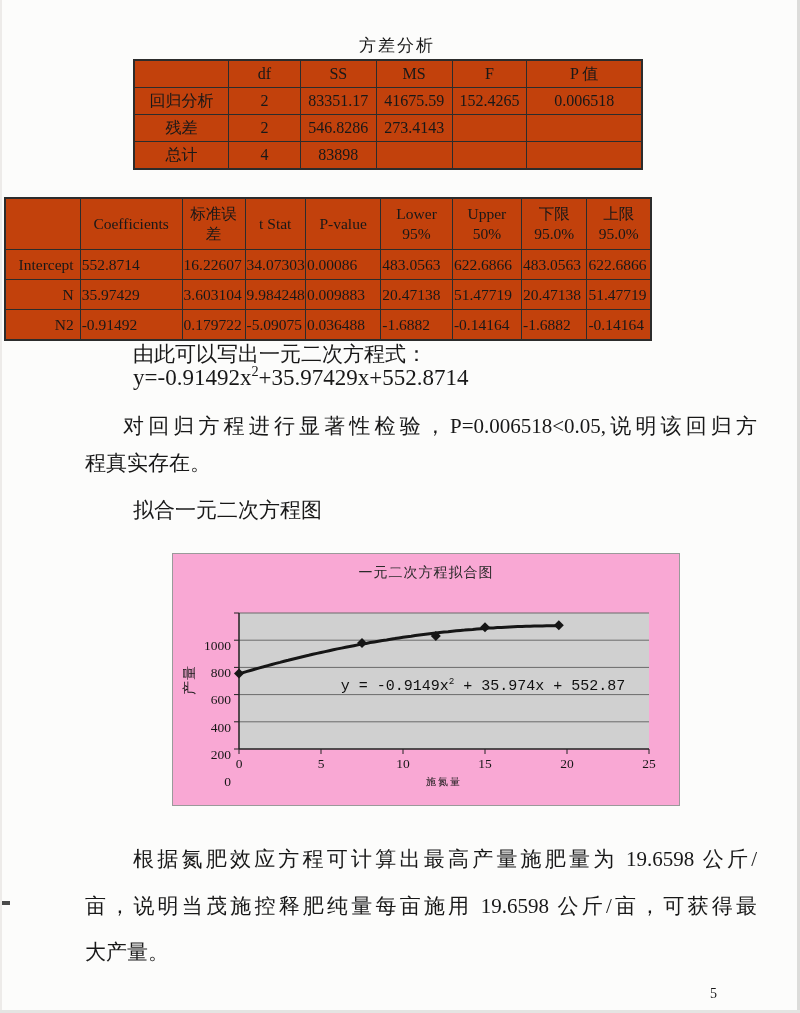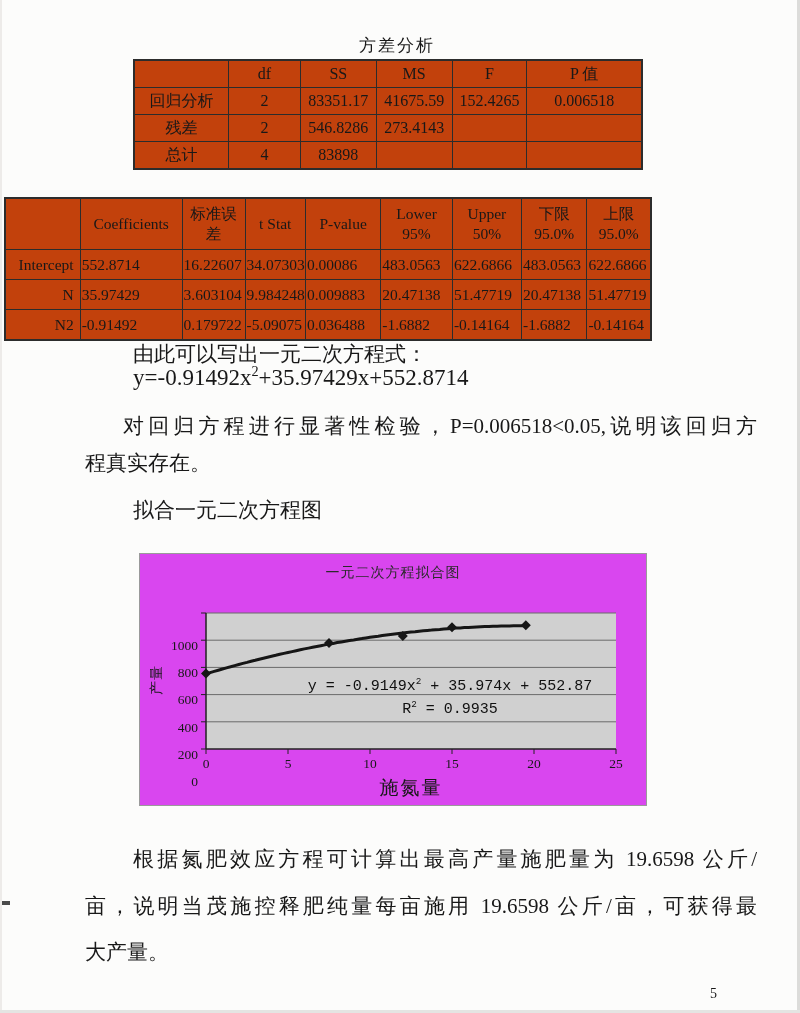--- a/index.html
+++ b/index.html
@@ -31,25 +31,25 @@
   #t2 th:nth-child(9){width:9.8%}
   .t1-title{position:absolute;left:142px;top:34px;width:510px;text-align:center;font-size:17px;letter-spacing:2px;}
   
   .line{position:absolute;font-size:21px;white-space:nowrap;}
   .jl{white-space:normal;text-align:justify;text-align-last:justify;text-justify:inter-character;}
   .eqline{position:absolute;font-size:23px;white-space:nowrap;}
   sup{font-size:62%;vertical-align:super;line-height:0;}
   .heading{position:absolute;left:133px;top:964px;font-size:21px;font-weight:bold;letter-spacing:1px;}
   .pagenum{position:absolute;left:710px;top:986px;font-size:14px;}
   
-  .chart{position:absolute;left:139px;top:553px;width:506px;height:251px;border:1px solid #9a9a9a;background:#d946ef;text-decoration:underline;}
+  .chart{position:absolute;left:172px;top:553px;width:506px;height:251px;border:1px solid #9a9a9a;background:#f9a8d4;text-decoration:underline;}
   .chart svg{position:absolute;left:0;top:0;}
   .chart-title{position:absolute;top:10px;left:0;width:100%;text-align:center;font-size:14px;letter-spacing:1px;color:#2a2a2a;}
   .ylabel{position:absolute;left:2px;top:117px;font-size:14px;transform:rotate(-90deg);transform-origin:center;letter-spacing:1px;}
-  .xlabel{position:absolute;left:66px;top:221px;width:410px;text-align:center;font-size:19px;letter-spacing:2px;}
+  .xlabel{position:absolute;left:66px;top:221px;width:410px;text-align:center;font-size:10px;letter-spacing:2px;}
   .chart-eq{position:absolute;left:105px;top:121px;width:410px;text-align:center;
             font-family:"Liberation Mono","DejaVu Sans Mono",monospace;font-size:15px;line-height:23px;color:#101010;}
   .ytick{position:absolute;left:10px;width:48px;text-align:right;font-size:13.5px;margin-top:34px;}
   .xtick{position:absolute;top:202px;width:40px;text-align:center;font-size:13.5px;}
   
   .edge-right{position:absolute;right:0;top:0;width:3px;height:100%;background:#dcdcda;}
   .edge-bottom{position:absolute;left:0;bottom:0;width:100%;height:3px;background:#e4e4e2;}
   .edge-left{position:absolute;left:0;top:0;width:2px;height:100%;background:#edebe9;}
   .mark{position:absolute;left:2px;top:901px;width:8px;height:4px;background:#4a4a4a;}
 </style>
@@ -188,21 +188,20 @@
         <line x1="66" y1="195" x2="476" y2="195" stroke="#222" stroke-width="1.5"></line>
         <path d="M66.0 119.8 L70.1 118.6 L74.2 117.4 L78.3 116.2 L82.4 115.0 L86.5 113.9 L90.6 112.8 L94.7 111.6 L98.8 110.5 L102.9 109.4 L107.0 108.4 L111.1 107.3 L115.2 106.3 L119.3 105.2 L123.4 104.2 L127.5 103.2 L131.6 102.2 L135.7 101.3 L139.8 100.3 L143.9 99.4 L148.0 98.5 L152.1 97.6 L156.2 96.7 L160.3 95.8 L164.4 94.9 L168.5 94.1 L172.6 93.3 L176.7 92.5 L180.8 91.7 L184.9 90.9 L189.0 90.1 L193.1 89.4 L197.2 88.6 L201.3 87.9 L205.4 87.2 L209.5 86.5 L213.6 85.9 L217.7 85.2 L221.8 84.6 L225.9 83.9 L230.0 83.3 L234.1 82.7 L238.2 82.2 L242.3 81.6 L246.4 81.0 L250.5 80.5 L254.6 80.0 L258.7 79.5 L262.8 79.0 L266.9 78.5 L271.0 78.1 L275.1 77.7 L279.2 77.2 L283.3 76.8 L287.4 76.4 L291.5 76.1 L295.6 75.7 L299.7 75.4 L303.8 75.0 L307.9 74.7 L312.0 74.4 L316.1 74.1 L320.2 73.9 L324.3 73.6 L328.4 73.4 L332.5 73.2 L336.6 73.0 L340.7 72.8 L344.8 72.6 L348.9 72.4 L353.0 72.3 L357.1 72.2 L361.2 72.1 L365.3 72.0 L369.4 71.9 L373.5 71.8 L377.6 71.8 L381.7 71.7 L385.8 71.7" fill="none" stroke="#161616" stroke-width="3" stroke-linecap="round"></path>
         <path d="M 66 114.52 L 71 119.52 L 66 124.52 L 61 119.52 Z" fill="#161616"></path>
         <path d="M 189 83.92 L 194 88.92 L 189 93.92 L 184 88.92 Z" fill="#161616"></path>
         <path d="M 262.79999999999995 77.12 L 267.79999999999995 82.12 L 262.79999999999995 87.12 L 257.79999999999995 82.12 Z" fill="#161616"></path>
         <path d="M 312 68.28 L 317 73.28 L 312 78.28 L 307 73.28 Z" fill="#161616"></path>
         <path d="M 385.8 66.24 L 390.8 71.24 L 385.8 76.24 L 380.8 71.24 Z" fill="#161616"></path>
       </svg>
     <div class="chart-eq">
       <div><span>y = -0.9149x</span><sup>2</sup><span> + 35.974x + 552.87</span></div>
-      <div><span>R</span><sup>2</sup><span> = 0.9935</span></div>
     </div>
     <div class="xlabel">施氮量</div>
   <div class="ytick" style="top: 186px;">0</div>
       <div class="ytick" style="top: 158.8px;">200</div>
       <div class="ytick" style="top: 131.6px;">400</div>
       <div class="ytick" style="top: 104.4px;">600</div>
       <div class="ytick" style="top: 77.2px;">800</div>
       <div class="ytick" style="top: 50px;">1000</div>
       <div class="xtick" style="left: 46px;">0</div>
       <div class="xtick" style="left: 128px;">5</div>

